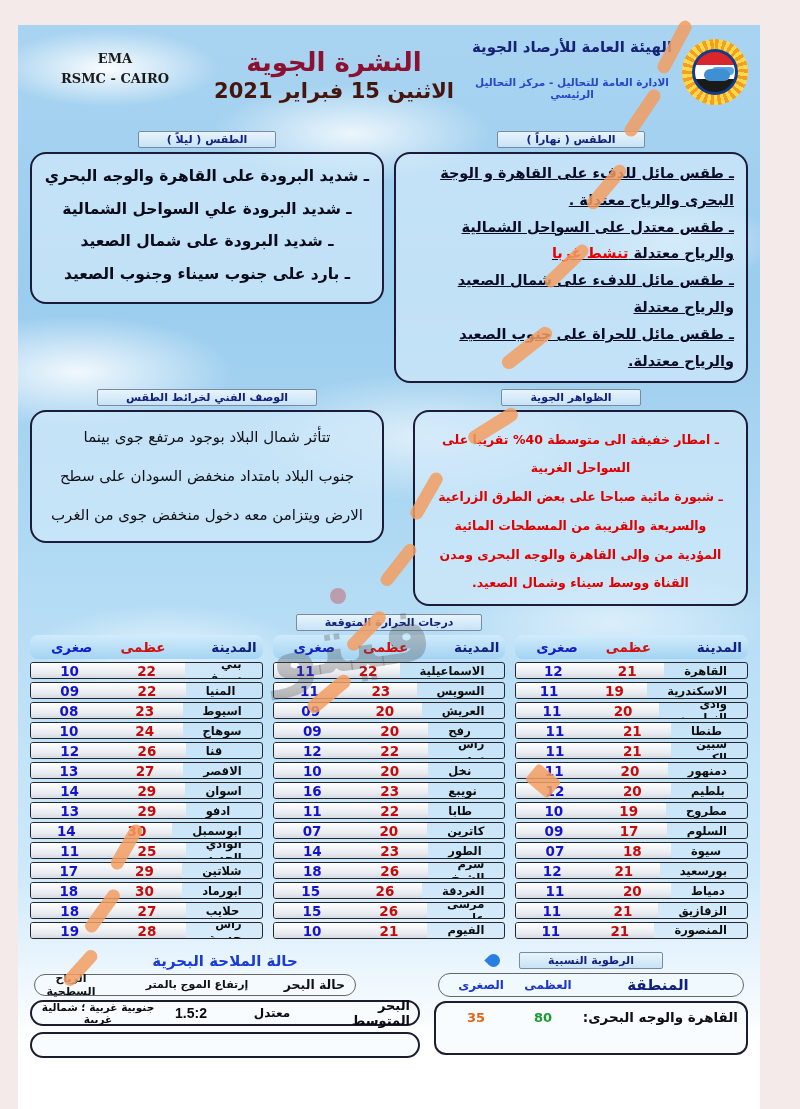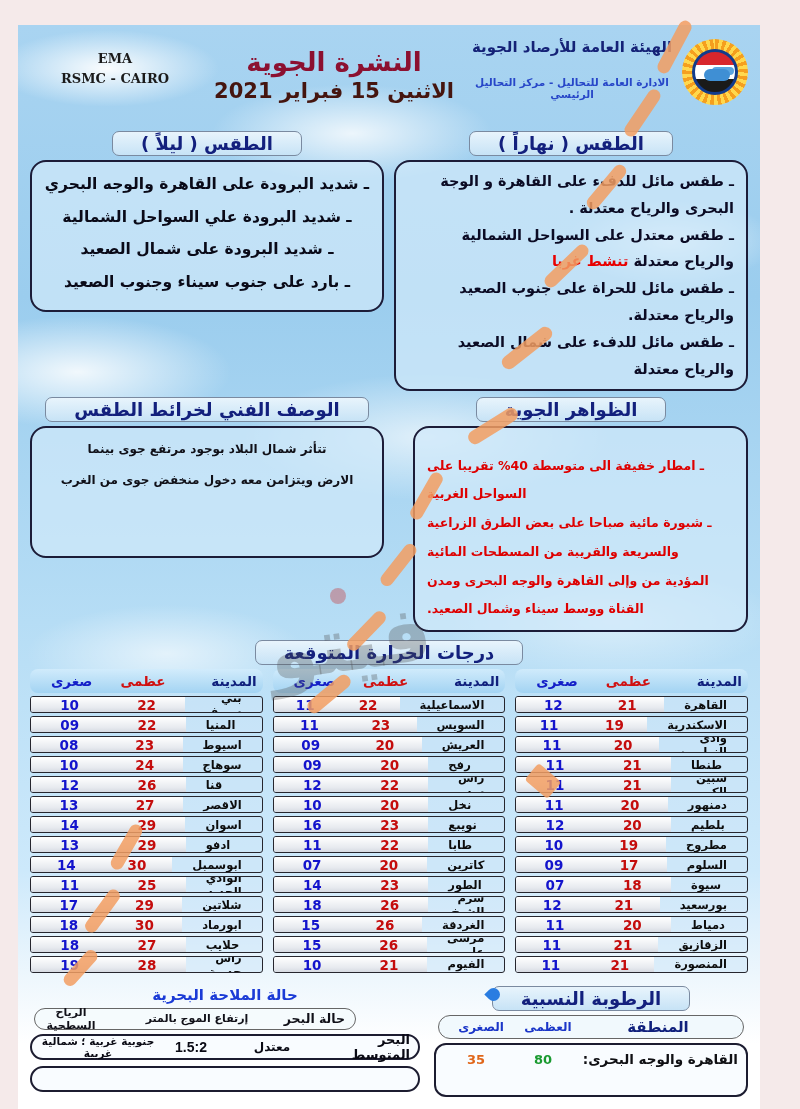--- a/index.html
+++ b/index.html
@@ -41,34 +41,34 @@
   .org-name { color:#152277; font-weight:bold; font-size:15px; }
   .org-dept { color:#2746c8; font-weight:bold; font-size:10.5px; margin-top:20px; }
   .hdr-center { text-align:center; padding-top:14px; }
   .bulletin-title { color:#8c1030; font-weight:bold; font-size:26px; }
   .bulletin-date { color:#45150f; font-weight:bold; font-size:21px; margin-top:2px; }
   .hdr-en { font-family:"DejaVu Serif", serif; font-weight:bold; color:#1a1a1a; font-size:13px; text-align:center; padding-top:16px; width:170px; direction:ltr; line-height:1.5; }
   
   .pill {
     display:block; margin:0 auto 4px auto; width:max-content; padding:1px 28px;
     background:linear-gradient(180deg,#e8f4fc,#c7e3f6);
-    border:1px solid #7a8aa0; border-radius:7px;
-    color:#13207d; font-weight:bold; font-size:18px; text-align:center;
+    border:1px solid #7a8aa0; border-radius:2px;
+    color:#13207d; font-weight:bold; font-size:11px; text-align:center;
   }
   .wbox {
     border:2px solid #1c1c38; border-radius:16px;
     background:rgba(208,233,250,.72);
     padding:6px 12px;
   }
   .two-col { display:flex; gap:10px; margin-top:2px; }
   .col { flex:1 1 0; }
-  .day-box { min-height:160px; font-size:14.5px; font-weight:bold; color:#0b0b24; line-height:1.85; text-align:right; }
+  .day-box { min-height:160px; font-size:14.5px; font-weight:bold; color:#0b0b24; line-height:1.85; text-align:right;text-decoration:underline; }
   .night-box { min-height:152px; font-size:15.5px; font-weight:bold; color:#0a0a18; line-height:2.1; text-align:center; }
-  .phen-box { min-height:132px; color:#de0000; font-weight:bold; font-size:12.5px; line-height:2.3; text-align:left; padding-top:24px;margin-left:19px; }
-  .syn-box { min-height:132px; color:#101018; font-weight:bold; font-size:12px; line-height:2.6; text-align:center; }
+  .phen-box { min-height:132px; color:#de0000; font-weight:bold; font-size:12.5px; line-height:2.3; text-align:center; padding-top:14px;margin-left:19px; }
+  .syn-box { min-height:132px; color:#101018; font-weight:normal; font-size:15px; line-height:2.6; text-align:center; }
   .red-inline { color:#e80000; }
   
   .temps-title { margin-top:8px; }
   .ttables { display:flex; gap:10px; margin-top:4px; }
   .ttable { flex:1 1 0; }
   .thead {
     display:flex; align-items:center; height:24px; margin-bottom:3px;
     background:linear-gradient(180deg,rgba(210,236,252,.9),rgba(160,210,242,.9));
     border-radius:8px; padding:0 6px;
   }
@@ -157,22 +157,22 @@
       <div>RSMC - CAIRO</div>
     </div>
   </header>
 
   <div class="two-col">
     <section class="col">
       <div class="pill">الطقس ( نهاراً )</div>
       <div class="wbox day-box" id="day-lines">
           <div class="wline"><span>ـ طقس مائل للدفء على القاهرة و الوجة البحرى والرياح معتدلة .</span></div>
           <div class="wline"><span>ـ طقس معتدل على السواحل الشمالية  والرياح معتدلة </span><span class="red-inline">تنشط غربا</span></div>
+          <div class="wline"><span>ـ طقس مائل للدفء على شمال  الصعيد والرياح معتدلة</span></div>
           <div class="wline"><span>ـ طقس مائل للحراة على جنوب الصعيد  والرياح معتدلة.</span></div>
-          <div class="wline"><span>ـ طقس مائل للدفء على شمال  الصعيد والرياح معتدلة</span></div>
         </div>
     </section>
     <section class="col">
       <div class="pill">الطقس ( ليلاً )</div>
       <div class="wbox night-box" id="night-lines">
           <div class="wline">ـ شديد البرودة على القاهرة والوجه البحري</div>
           <div class="wline">ـ شديد البرودة علي السواحل الشمالية</div>
           <div class="wline">ـ شديد البرودة على شمال الصعيد</div>
           <div class="wline">ـ بارد على جنوب سيناء وجنوب الصعيد</div>
         </div>
@@ -185,20 +185,21 @@
       <div class="wbox phen-box" id="phen-lines">
           <div class="wline">ـ امطار خفيفة الى متوسطة 40% تقريبا على السواحل الغربية</div>
           <div class="wline">ـ شبورة مائية  صباحا   على بعض الطرق الزراعية والسريعة والقريبة من المسطحات المائية</div>
           <div class="wline">المؤدية من وإلى  القاهرة والوجه البحرى  ومدن القناة ووسط سيناء وشمال الصعيد.</div>
         </div>
     </section>
     <section class="col">
       <div class="pill">الوصف الفني لخرائط الطقس</div>
       <div class="wbox syn-box" id="syn-lines">
           <div class="wline">تتأثر شمال البلاد بوجود  مرتفع  جوى بينما</div>
+          <div class="wline">جنوب البلاد بامتداد منخفض السودان على سطح</div>
           <div class="wline">الارض ويتزامن معه دخول منخفض جوى من الغرب</div>
         </div>
     </section>
   </div>
 
   <div class="temps-title">
     <div class="pill">درجات الحرارة المتوقعة</div>
   </div>
   <div class="ttables" id="temp-tables">
       <div class="ttable">

